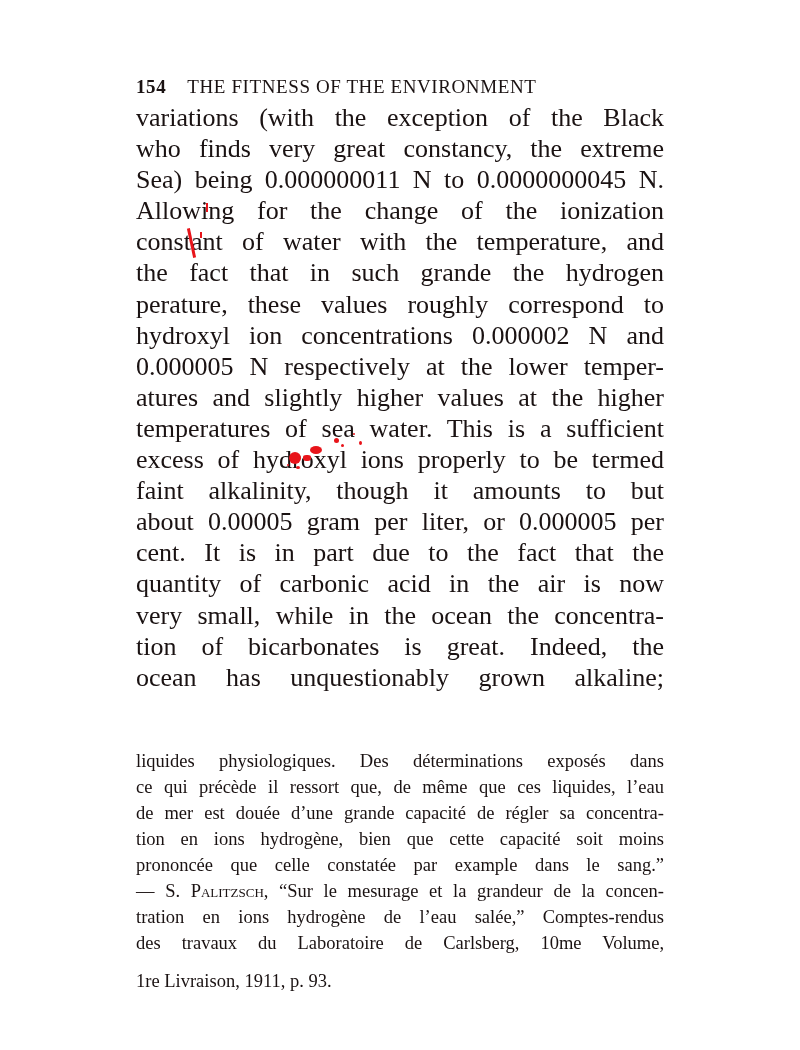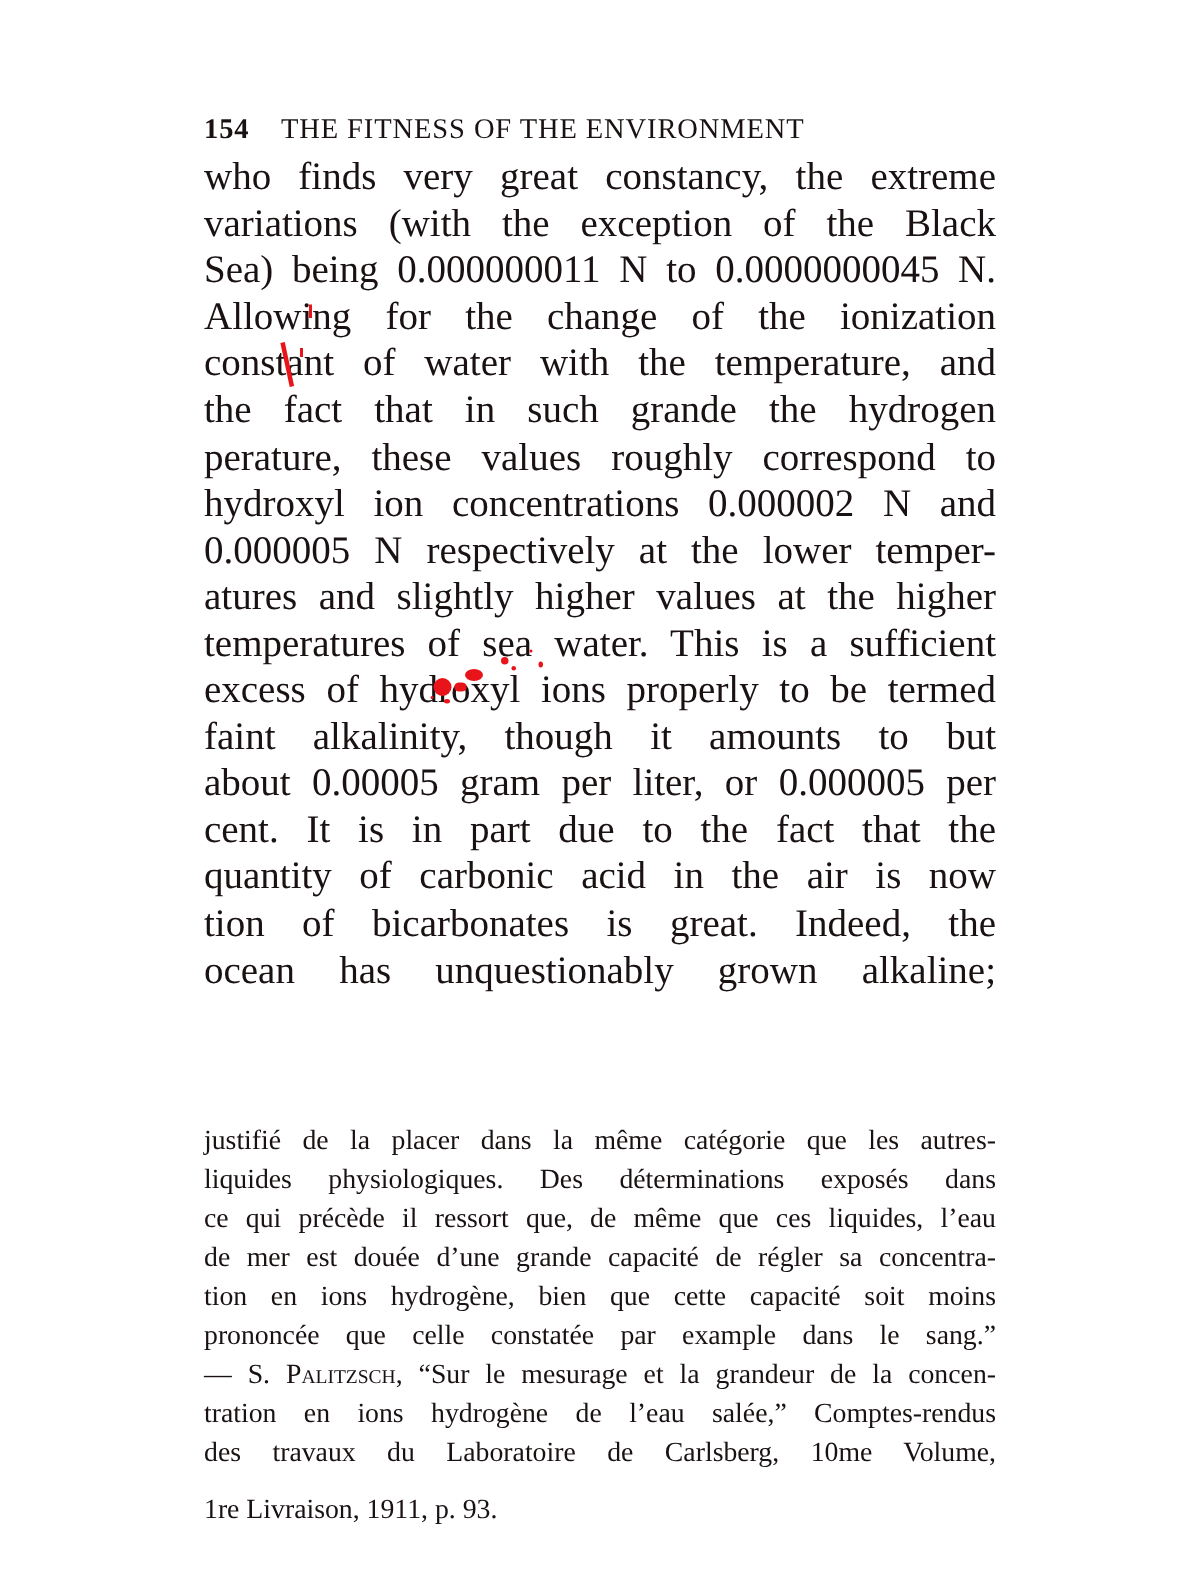--- a/index.html
+++ b/index.html
@@ -85,42 +85,42 @@
 <body>
 
 <div class="page">
 
   <div class="running-head">
     <span class="pageno">154</span>
     <span class="title">THE FITNESS OF THE ENVIRONMENT</span>
   </div>
 
   <div class="body-text">
+    <span class="line">variations (with the exception of the Black</span>
     <span class="line">who finds very great constancy, the extreme</span>
-    <span class="line">variations (with the exception of the Black</span>
     <span class="line">Sea) being 0.000000011 N to 0.0000000045 N.</span>
     <span class="line">Allowing for the change of the ionization</span>
     <span class="line">constant of water with the temperature, and</span>
     <span class="line">the fact that in such grande the hydrogen</span>
     <span class="line">perature, these values roughly correspond to</span>
     <span class="line">hydroxyl ion concentrations 0.000002 N and</span>
     <span class="line">0.000005 N respectively at the lower temper-</span>
     <span class="line">atures and slightly higher values at the higher</span>
     <span class="line">temperatures of sea water.  This is a sufficient</span>
     <span class="line">excess of hydroxyl ions properly to be termed</span>
     <span class="line">faint alkalinity, though it amounts to but</span>
     <span class="line">about 0.00005 gram per liter, or 0.000005 per</span>
     <span class="line">cent.  It is in part due to the fact that the</span>
     <span class="line">quantity of carbonic acid in the air is now</span>
+    <span class="line">very small, while in the ocean the concentra-</span>
     <span class="line">tion of bicarbonates is great.  Indeed, the</span>
     <span class="line">ocean has unquestionably grown alkaline;</span>
   </div>
 
   <div class="footnote">
-    <span class="fn-line">justifié de la placer dans la même catégorie que les autres-</span>
     <span class="fn-line">liquides physiologiques.  Des déterminations exposés dans</span>
     <span class="fn-line">ce qui précède il ressort que, de même que ces liquides, l’eau</span>
     <span class="fn-line">de mer est douée d’une grande capacité de régler sa concentra-</span>
     <span class="fn-line">tion en ions hydrogène, bien que cette capacité soit moins</span>
     <span class="fn-line">prononcée que celle constatée par example dans le sang.”</span>
     <span class="fn-line"><span>— S. </span><span class="sc">Palitzsch</span><span>, “Sur le mesurage et la grandeur de la concen-</span></span>
     <span class="fn-line"><span>tration en ions hydrogène de l’eau salée,” </span><span class="it">Comptes-rendus</span></span>
     <span class="fn-line"><span class="it">des travaux du Laboratoire de Carlsberg</span><span>, 10me Volume,</span></span>
     <span class="fn-line last"><span>1re Livraison, 1911, p. 93.</span></span>
   </div>

